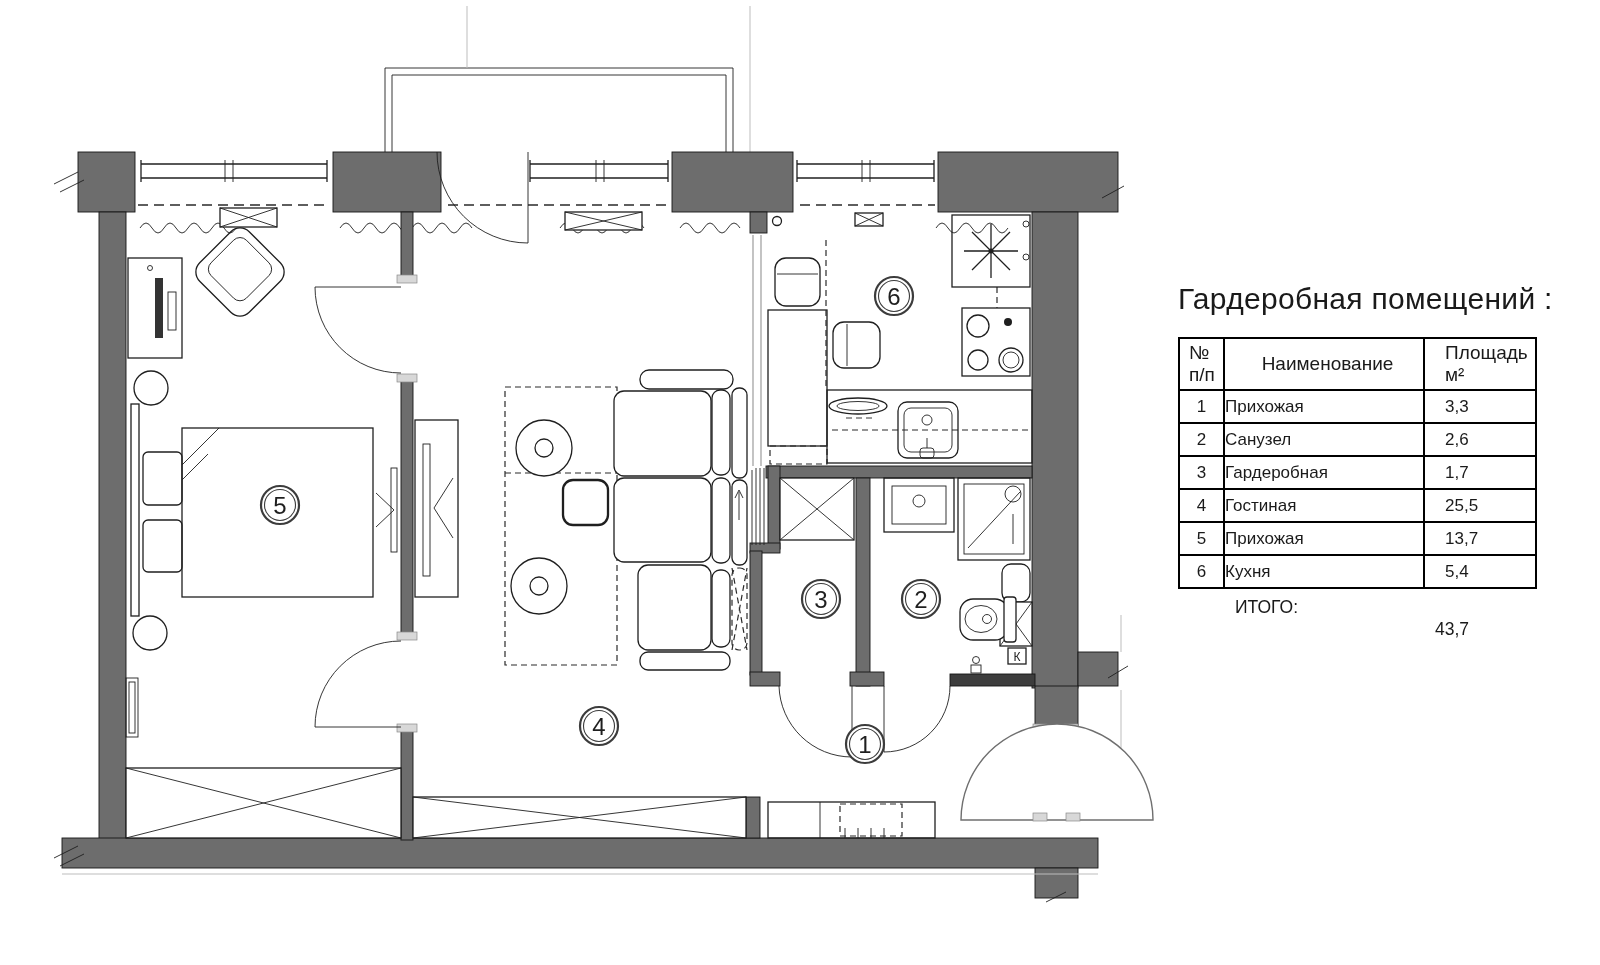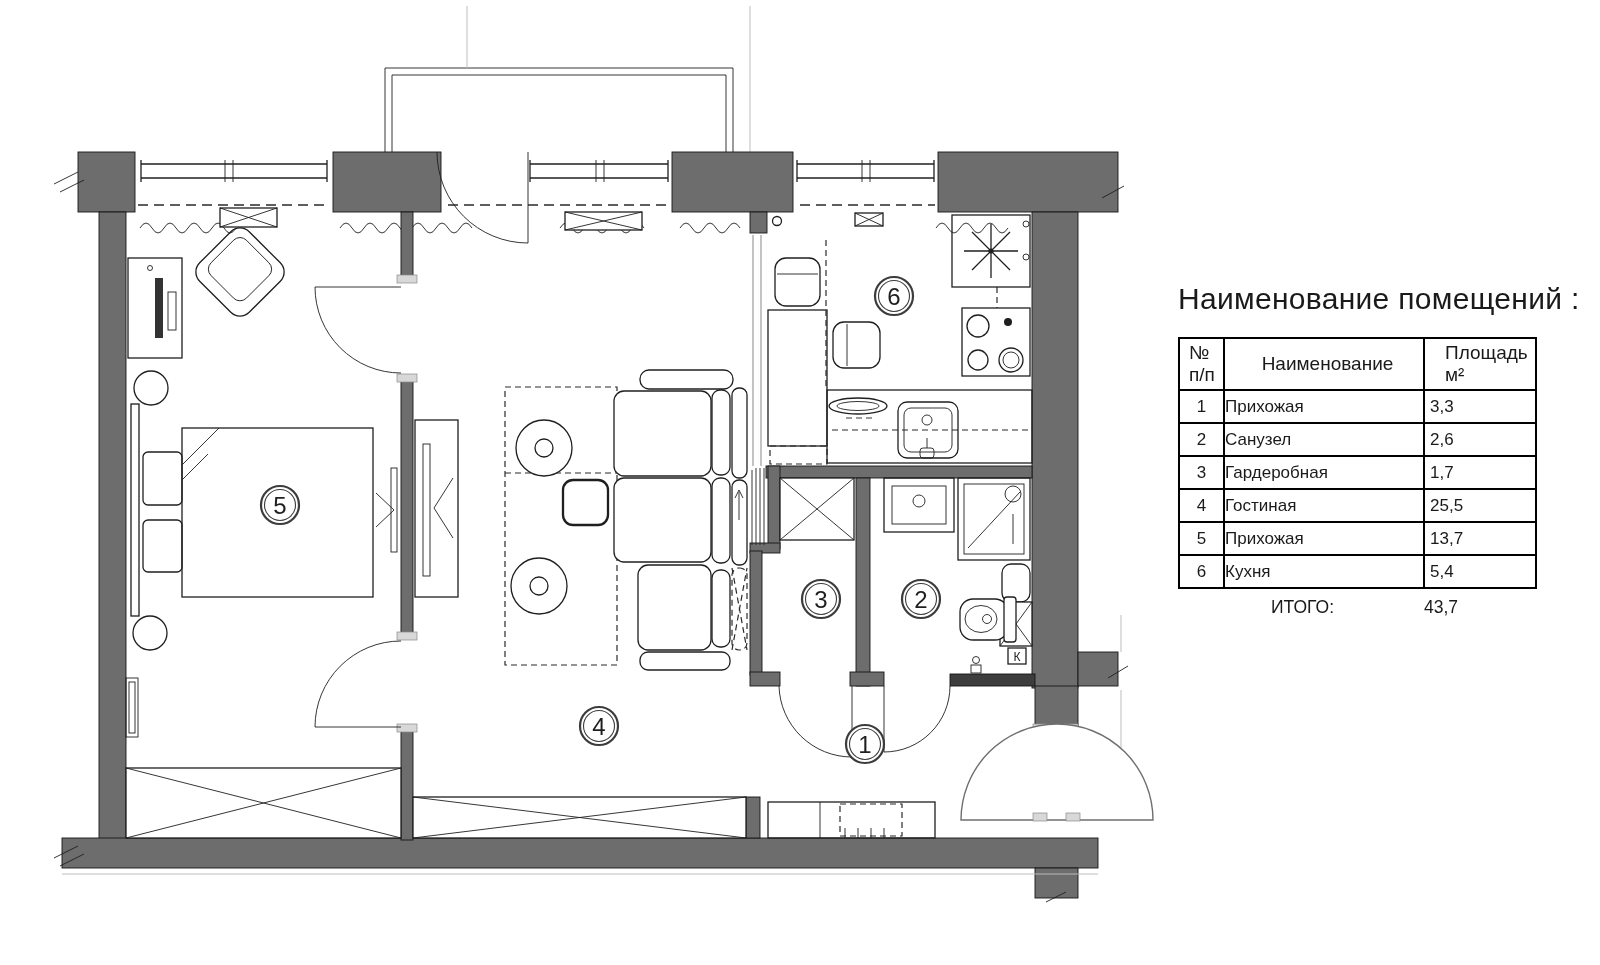--- a/index.html
+++ b/index.html
@@ -33,24 +33,24 @@
   .legend thead tr{height:52px;}
   .legend tbody tr{height:33px;}
   .c-num{width:45px;}
   .c-name{width:200px;}
   .c-area{width:112px;}
   th.h-num{text-align:left;padding-left:9px;line-height:1.18;font-size:19px;}
   th.h-name{text-align:center;}
   th.h-area{text-align:left;padding-left:20px;}
   td.t-num{text-align:center;font-size:17px;}
   td.t-name{padding-left:0;font-size:17px;}
-  td.t-area{padding-left:5px;font-size:17px;}
+  td.t-area{padding-left:20px;font-size:17px;}
   .totals{position:relative;height:24px;margin-top:8px;font-size:17.5px;}
-  .totals .tl{position:absolute;left:57px;margin-left:36px;}
-  .totals .tv{position:absolute;left:246px;}
+  .totals .tl{position:absolute;left:57px;}
+  .totals .tv{position:absolute;left:257px;margin-top:22px;}
 </style>
 </head>
 <body>
 
 <div class="stage">
 
 <svg width="1600" height="965" viewBox="0 0 1600 965">
 
   <g>
     <path class="th" d="M385,152 L385,68 L733,68 L733,152"></path>
@@ -385,21 +385,21 @@
     <text class="numtxt" x="280" y="513.5" text-anchor="middle">5</text>
   </g>
   <g>
     <circle class="lbl" cx="894" cy="296" r="19"></circle>
         <circle class="lbl2" cx="894" cy="296" r="15.5"></circle>
     <text class="numtxt" x="894" y="304.5" text-anchor="middle">6</text>
   </g>
 </svg>
 
 <div class="legend">
-  <div class="legend-title">Наименование помещений :</div>
+  <div class="legend-title">Гардеробная помещений :</div>
   <table>
     <colgroup>
           <col class="c-num">
           <col class="c-name">
           <col class="c-area">
         </colgroup>
     <thead>
       <tr>
         <th class="h-num"><span>№</span><br><span>п/п</span></th>
         <th class="h-name">Наименование</th>

